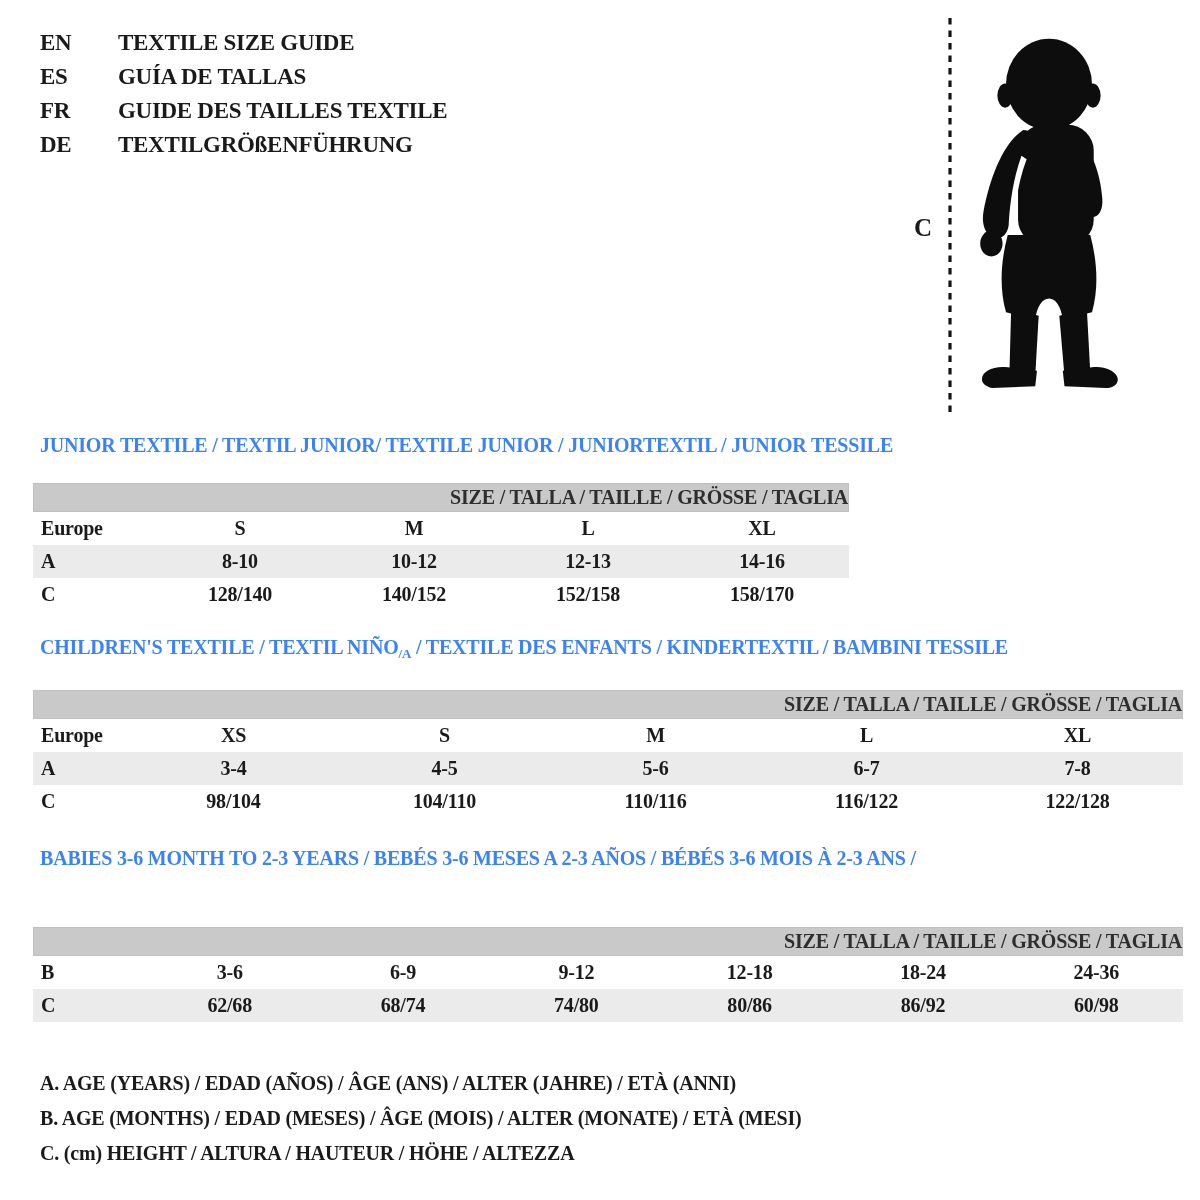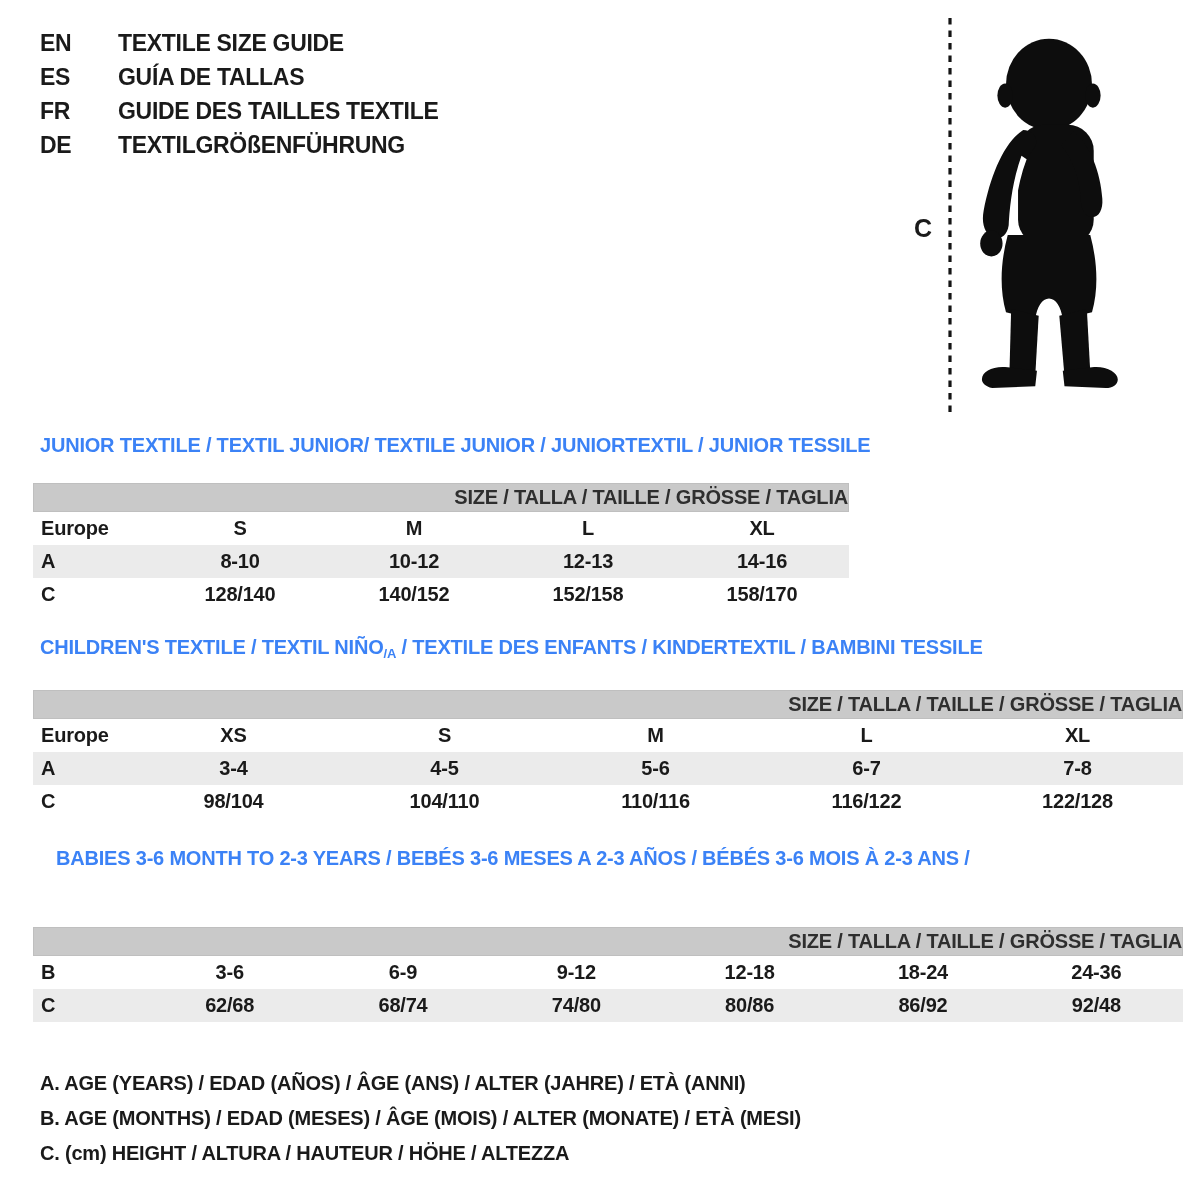--- a/index.html
+++ b/index.html
@@ -6,38 +6,38 @@
   .page {
     position: relative;
     width: 1200px;
     height: 1200px;
     background: #ffffff;
     font-family: "Liberation Sans", sans-serif;
     font-weight: 700;
     color: #1a1a1a;
     overflow: hidden;
   }
-  .abs { position: absolute; }
+  .abs { position: absolute; font-family: Liberation Serif, serif; }
 
   
   .lang-block { left: 40px; top: 26px; }
   .lang-row { display: flex; height: 34px; line-height: 34px; font-size: 23px; letter-spacing: -0.3px; }
   .lang-code { width: 78px; flex: 0 0 78px; }
   .lang-title { white-space: nowrap; }
 
   
   .figure { left: 910px; top: 10px; width: 250px; height: 412px; }
   .dash-line { position: absolute; left: 37px; top: 8px; }
   .c-label { position: absolute; left: 4px; top: 204px; font-size: 25px; }
   .silhouette { position: absolute; left: 53px; top: 4px; }
 
   
   .sec-heading { font-size: 20px; letter-spacing: -0.2px; white-space: nowrap; color: #3b82f6; }
   .sub-frag { font-size: 13px; vertical-align: -4px; }
-  .heading-line { line-height: 35px; white-space: nowrap; margin-left: 16px; }
+  .heading-line { line-height: 35px; white-space: nowrap; }
 
   
   .size-bar {
     background: #c9c9c9;
     border: 1px solid #bfbfbf;
     box-sizing: border-box;
     font-size: 20px;
     line-height: 27px;
     padding-left: 8px;
     color: #2e2e2e;
@@ -210,21 +210,21 @@
         <td>18-24</td>
         <td>24-36</td>
       </tr>
       <tr class="r-shade">
         <th>C</th>
         <td>62/68</td>
         <td>68/74</td>
         <td>74/80</td>
         <td>80/86</td>
         <td>86/92</td>
-        <td>92/48</td>
+        <td>60/98</td>
       </tr>
     </tbody>
   </table>
 
   <div class="abs legend">
     <div class="legend-line">A. AGE (YEARS) / EDAD (AÑOS) / ÂGE (ANS) / ALTER (JAHRE) / ETÀ (ANNI)</div>
     <div class="legend-line">B. AGE (MONTHS) / EDAD (MESES) / ÂGE (MOIS) / ALTER (MONATE) / ETÀ (MESI)</div>
     <div class="legend-line">C. (cm) HEIGHT / ALTURA / HAUTEUR / HÖHE / ALTEZZA</div>
   </div>
 

